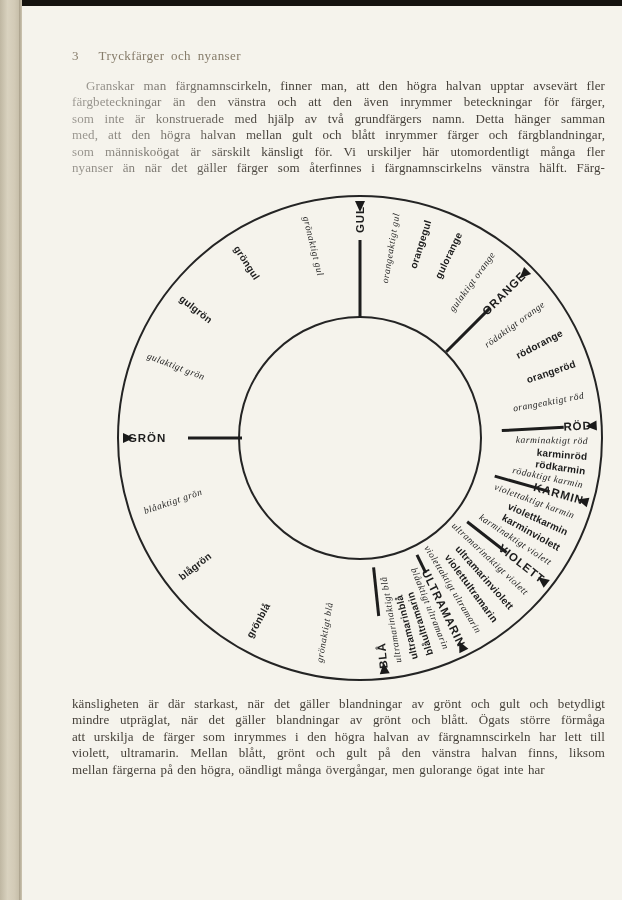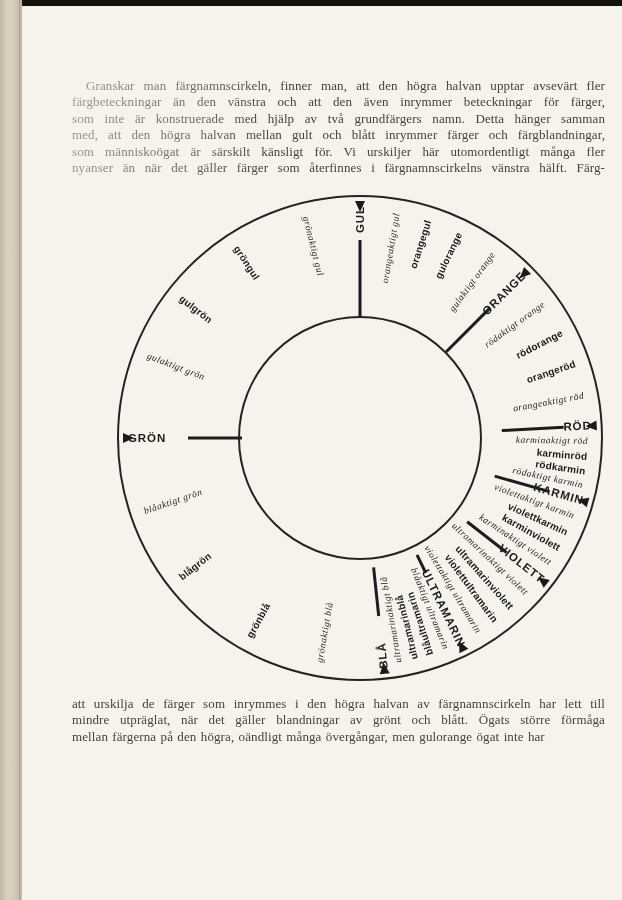--- a/index.html
+++ b/index.html
@@ -56,20 +56,21 @@
   }
 </style>
 </head>
 <body>
 
 <div class="page">
   <div class="top-bar"></div>
   <div class="edge-strip"></div>
   <div class="edge-line"></div>
 
+  <div class="chapter-header">3   Tryckfärger och nyanser</div>
 
   <div class="text-block" id="para-top">
       <div class="jline indent">Granskar man färgnamnscirkeln, finner man, att den högra halvan upptar avsevärt fler</div>
       <div class="jline">färgbeteckningar än den vänstra och att den även inrymmer beteckningar för färger,</div>
       <div class="jline">som inte är konstruerade med hjälp av två grundfärgers namn. Detta hänger samman</div>
       <div class="jline">med, att den högra halvan mellan gult och blått inrymmer färger och färgblandningar,</div>
       <div class="jline">som människoögat är särskilt känsligt för. Vi urskiljer här utomordentligt många fler</div>
       <div class="jline">nyanser än när det gäller färger som återfinnes i färgnamnscirkelns vänstra hälft. Färg-</div>
     </div>
   <div class="fade-overlay"></div>
@@ -129,17 +130,19 @@
       <div class="lbl m flip" style="transform: rotate(360deg) translateX(-232px) translateY(-50%);">GRÖN</div>
       <div class="radial-divider" style="width: 54px; transform: rotate(180deg) translateX(118px) translateY(-1.5px);"></div>
       <div class="rim-arrow" style="transform: rotate(180deg) translateX(226px) translateY(-5px);"></div>
       <div class="lbl i flip" style="transform: rotate(381deg) translateX(-228px) translateY(-50%);">gulaktigt grön</div>
       <div class="lbl b flip" style="transform: rotate(398deg) translateX(-228px) translateY(-50%);">gulgrön</div>
       <div class="lbl b flip" style="transform: rotate(417deg) translateX(-228px) translateY(-50%);">gröngul</div>
       <div class="lbl i flip" style="transform: rotate(436deg) translateX(-228px) translateY(-50%);">grönaktigt gul</div>
     </div>
 
   <div class="text-block" id="para-bottom">
+      <div class="jline">känsligheten är där starkast, när det gäller blandningar av grönt och gult och betydligt</div>
+      <div class="jline">mindre utpräglat, när det gäller blandningar av grönt och blått. Ögats större förmåga</div>
       <div class="jline">att urskilja de färger som inrymmes i den högra halvan av färgnamnscirkeln har lett till</div>
-      <div class="jline">mindre utpräglat, när det gäller blandningar av grönt och blått. Ögats större förmåga</div>
+      <div class="jline">violett, ultramarin. Mellan blått, grönt och gult på den vänstra halvan finns, liksom</div>
       <div class="jline no-just">mellan färgerna på den högra, oändligt många övergångar, men gulorange ögat inte har</div>
     </div>
 </div>
 
 </body></html>

